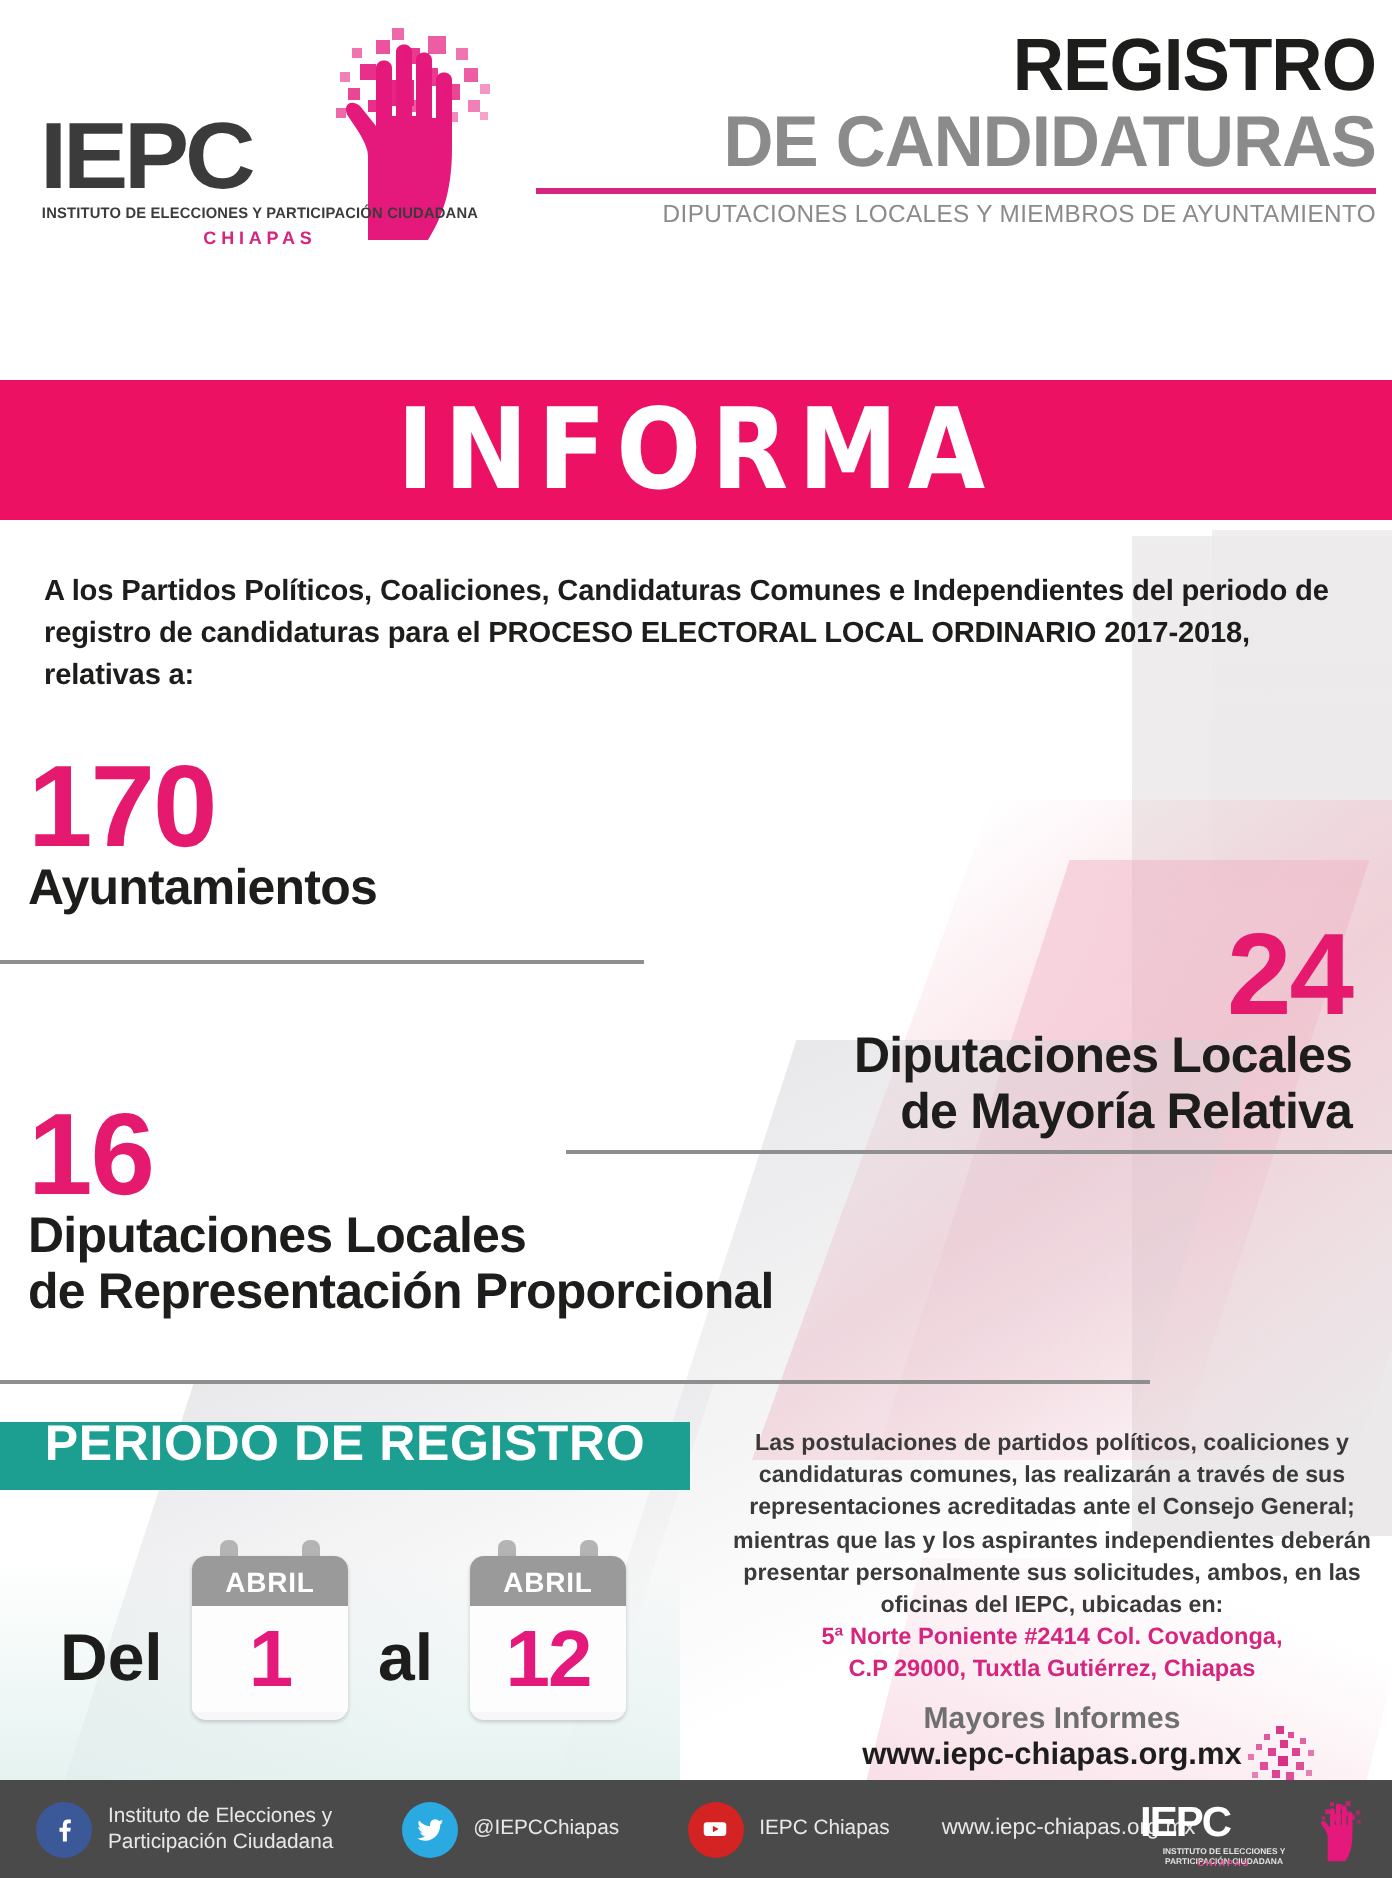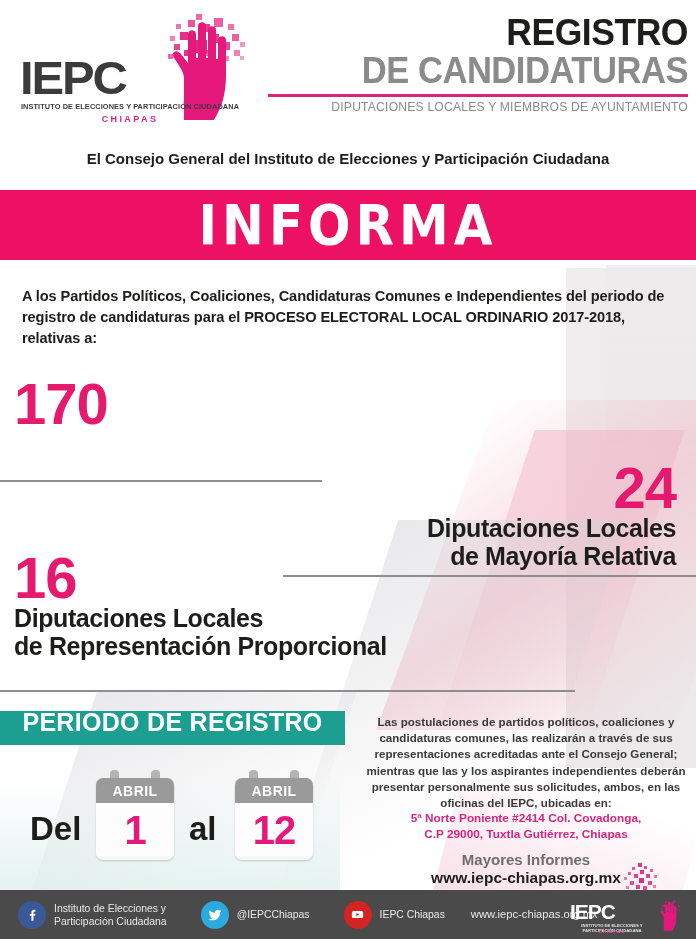--- a/index.html
+++ b/index.html
@@ -281,29 +281,29 @@
     </div>
 
     <div class="title-block">
       <div class="title-1">REGISTRO</div>
       <div class="title-2">DE CANDIDATURAS</div>
       <div class="title-rule"></div>
       <div class="title-3">DIPUTACIONES LOCALES Y MIEMBROS DE AYUNTAMIENTO</div>
     </div>
   </div>
 
-  <div class="council">El Consejo General del Instituto de Elecciones y Participación Ciudadana</div>
 
   <div class="informa-band"></div>
   <div class="informa-text">INFORMA</div>
 
   <div class="intro">A los Partidos Políticos, Coaliciones, Candidaturas Comunes e Independientes del periodo de registro de candidaturas para el PROCESO ELECTORAL LOCAL ORDINARIO 2017-2018, relativas a:</div>
 
   <div class="stat" id="stat-ayto">
     <div class="stat-num">170</div>
+    <div class="stat-label">Ayuntamientos</div>
   </div>
   <div class="rule" id="rule-1"></div>
 
   <div class="stat" id="stat-dip-mr">
     <div class="stat-num">24</div>
     <div class="stat-label">Diputaciones Locales</div>
     <div class="stat-label">de Mayoría Relativa</div>
   </div>
   <div class="rule" id="rule-2"></div>
 

